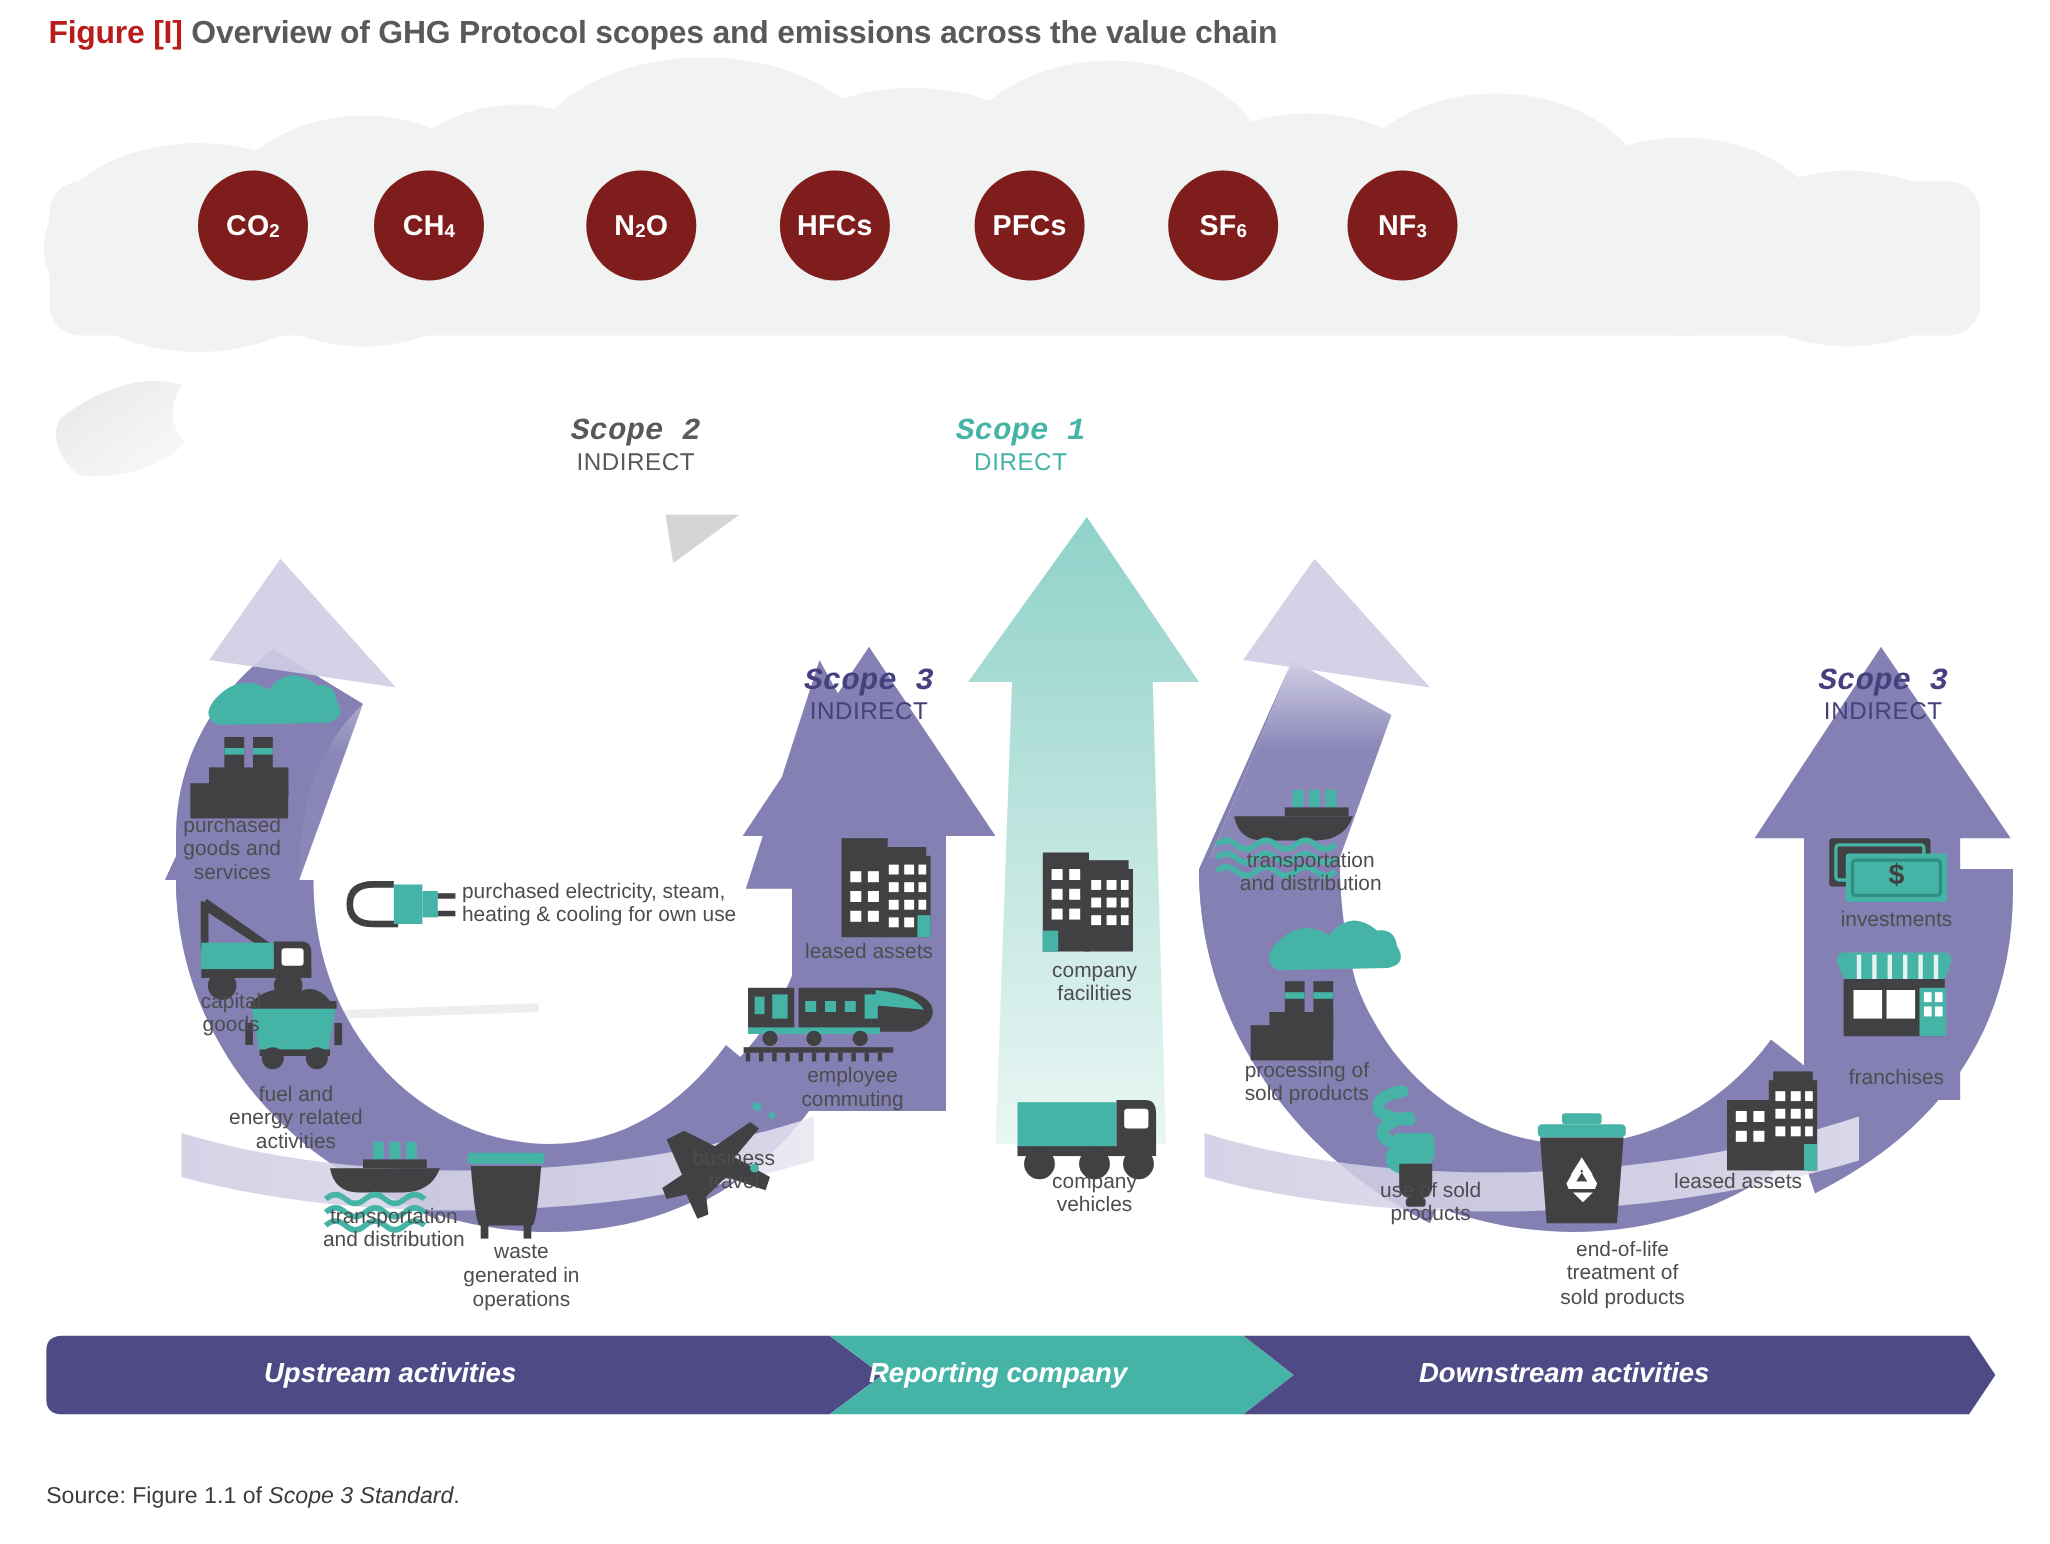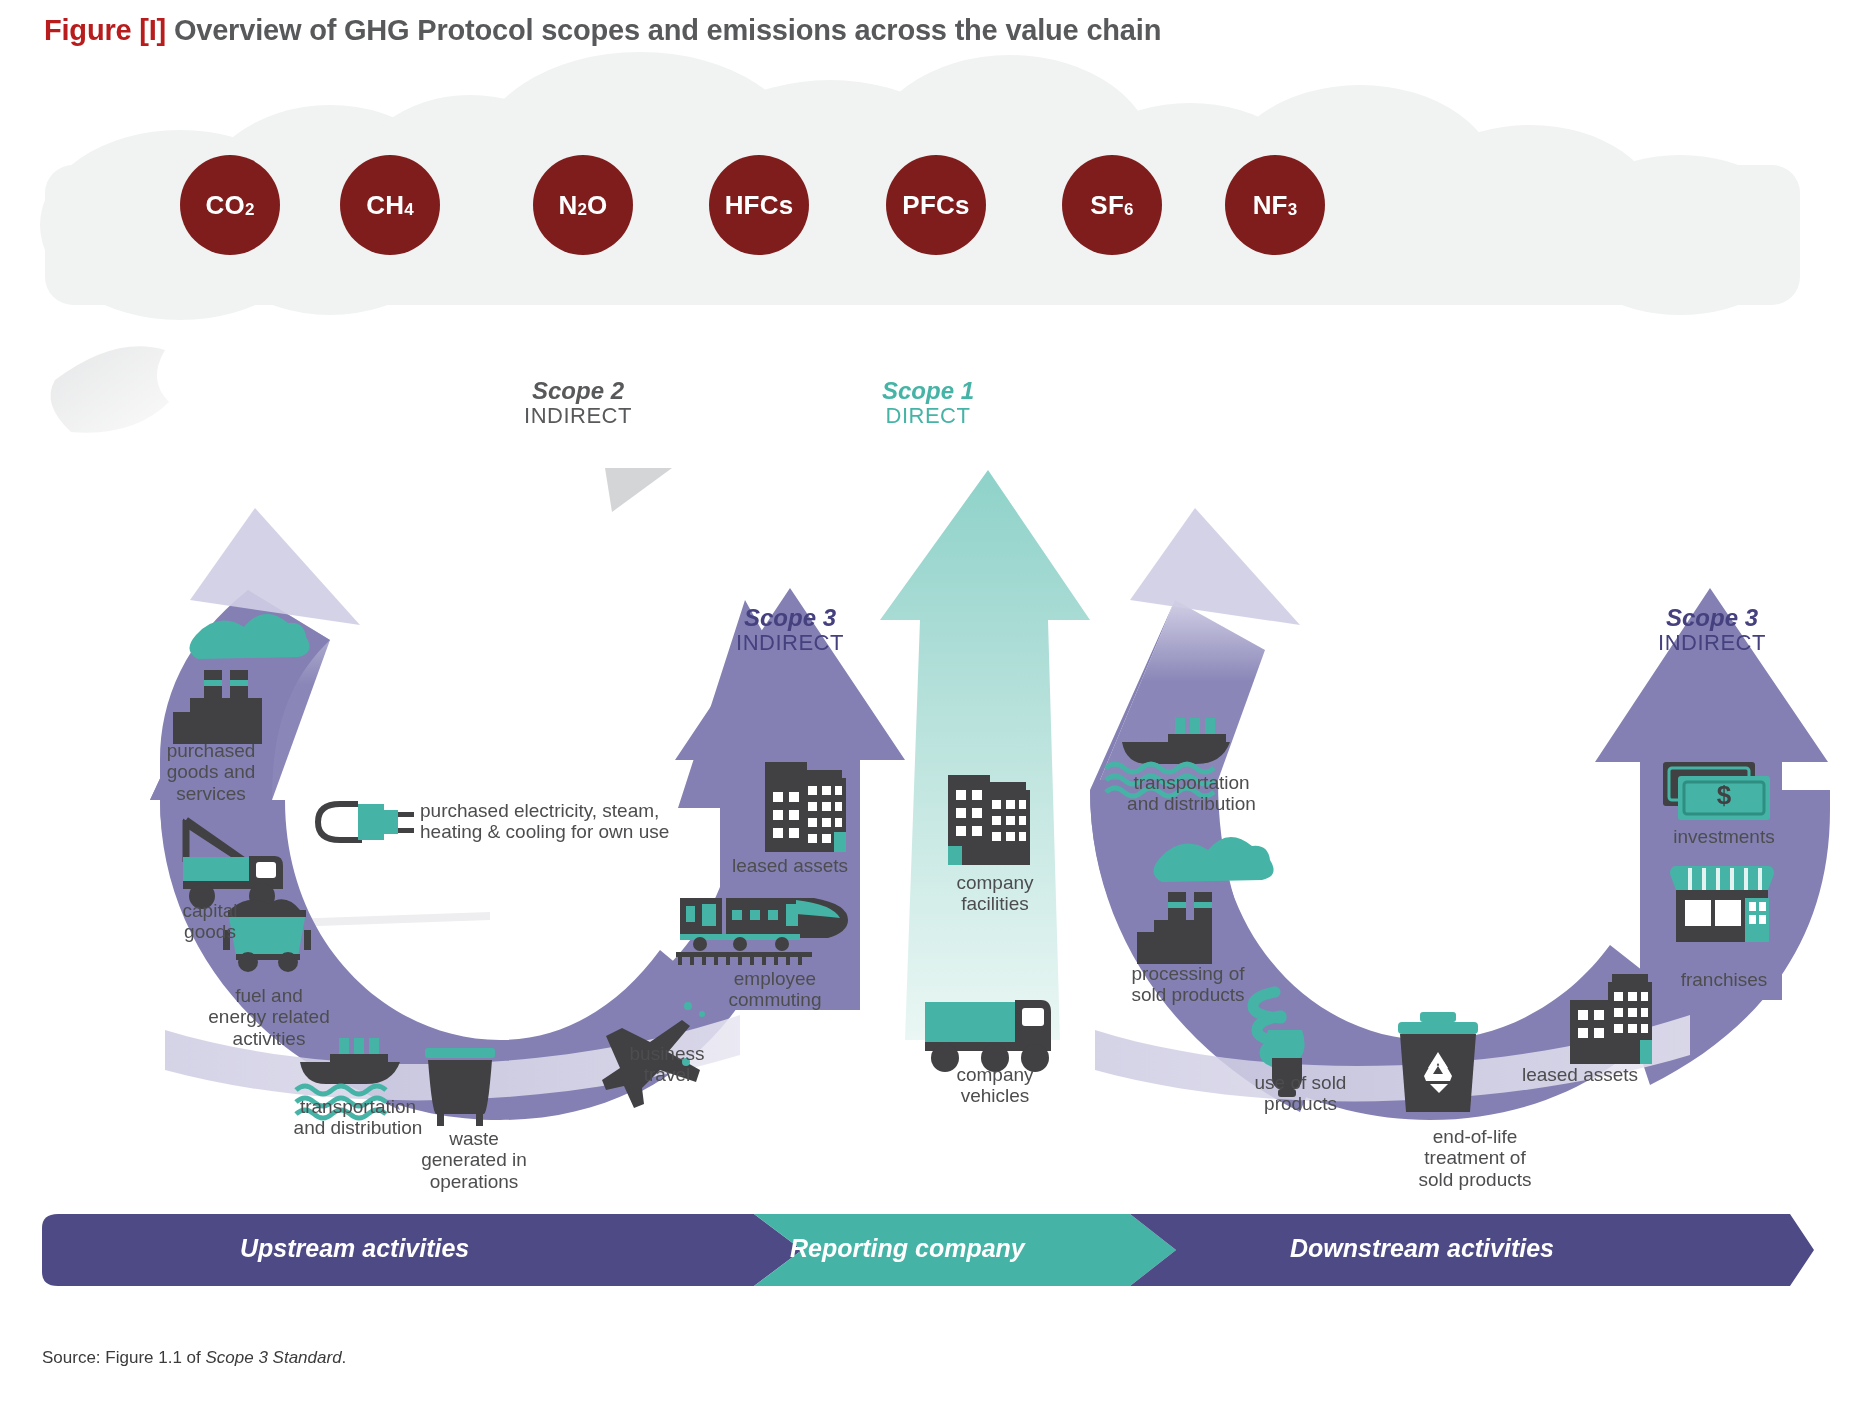--- a/index.html
+++ b/index.html
@@ -19,41 +19,41 @@
   
   .gas-circle {
     position:absolute; width:100px; height:100px; border-radius:50%;
     background:#7f1d1d; color:#fff;
     display:flex; align-items:center; justify-content:center;
     font-size:26px; font-weight:bold; letter-spacing:0.2px;
   }
   .gas-circle sub { font-size:17px; vertical-align:baseline; position:relative; top:5px; }
   
   .scope-head { position:absolute; text-align:center; white-space:nowrap; }
-  .scope-head .nm { font-style:italic; font-weight:bold; font-size:24px; line-height:1.05; display:block; }
+  .scope-head .nm { font-style:italic; font-weight:bold; font-size:28px; line-height:1.05; display:block;font-family:Liberation Mono, monospace; }
   .scope-head .sub { font-weight:normal; font-size:22px; letter-spacing:0.5px; display:block; }
   .sc-grey .nm, .sc-grey .sub { color:#58595b; }
   .sc-teal .nm, .sc-teal .sub { color:#45b4a6; }
   .sc-purple .nm, .sc-purple .sub { color:#45407e; }
   
   .lbl {
     position:absolute; text-align:center; color:#4d4d4f;
     font-size:19px; line-height:1.12; white-space:pre-line;
   }
   .lbl.left-al { text-align:left; }
   
   #art { position:absolute; left:0; top:0; width:1864px; height:1404px; }
   
   #banner { position:absolute; left:42px; top:1214px; width:1772px; height:72px; }
   .ban-txt {
     position:absolute; font-style:italic; font-weight:bold; font-size:25px;
     color:#fff; white-space:nowrap;
   }
   #source-line {
-    position:absolute; left:42px; top:1348px; font-size:17px; color:#3b3b3b; white-space:nowrap;
+    position:absolute; left:42px; top:1348px; font-size:21px; color:#3b3b3b; white-space:nowrap;
   }
   #source-line i { font-style:italic; }
 </style>
 </head>
 <body>
 
 <div id="title-bar">
   <span class="fig">Figure [I]</span>
   <span style="font-weight:bold;color:#58595b;">Overview of GHG Protocol scopes and emissions across the value chain</span>
 </div>

